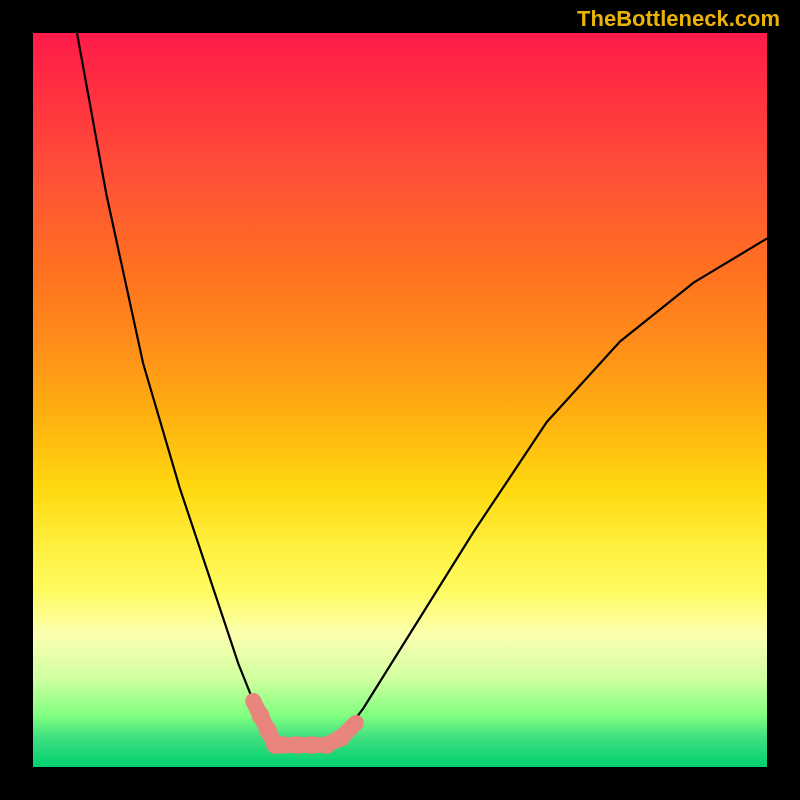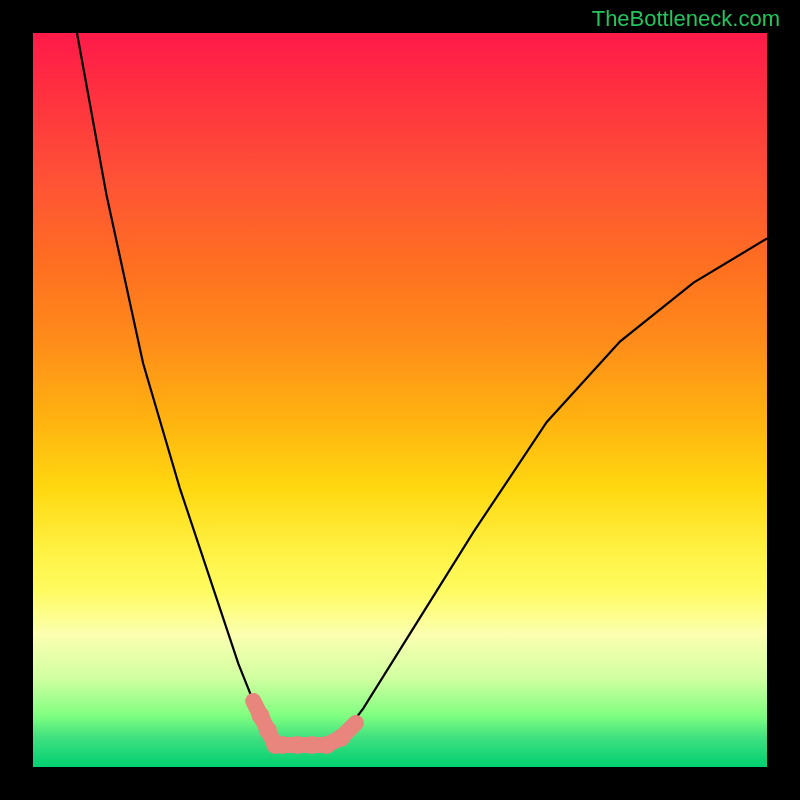--- a/index.html
+++ b/index.html
@@ -8,23 +8,23 @@
     width: 800px;
     height: 800px;
     background: #000;
     position: relative;
     font-family: Arial, sans-serif;
   }
   .watermark {
     position: absolute;
     top: 6px;
     right: 20px;
-    color: #22c55e;
+    color: #eab308;
     font-size: 22px;
-    font-weight: 400;
+    font-weight: 700;
     z-index: 10;
   }
   .plot-area {
     position: absolute;
     left: 33px;
     top: 33px;
     width: 734px;
     height: 734px;
     overflow: hidden;
   }

